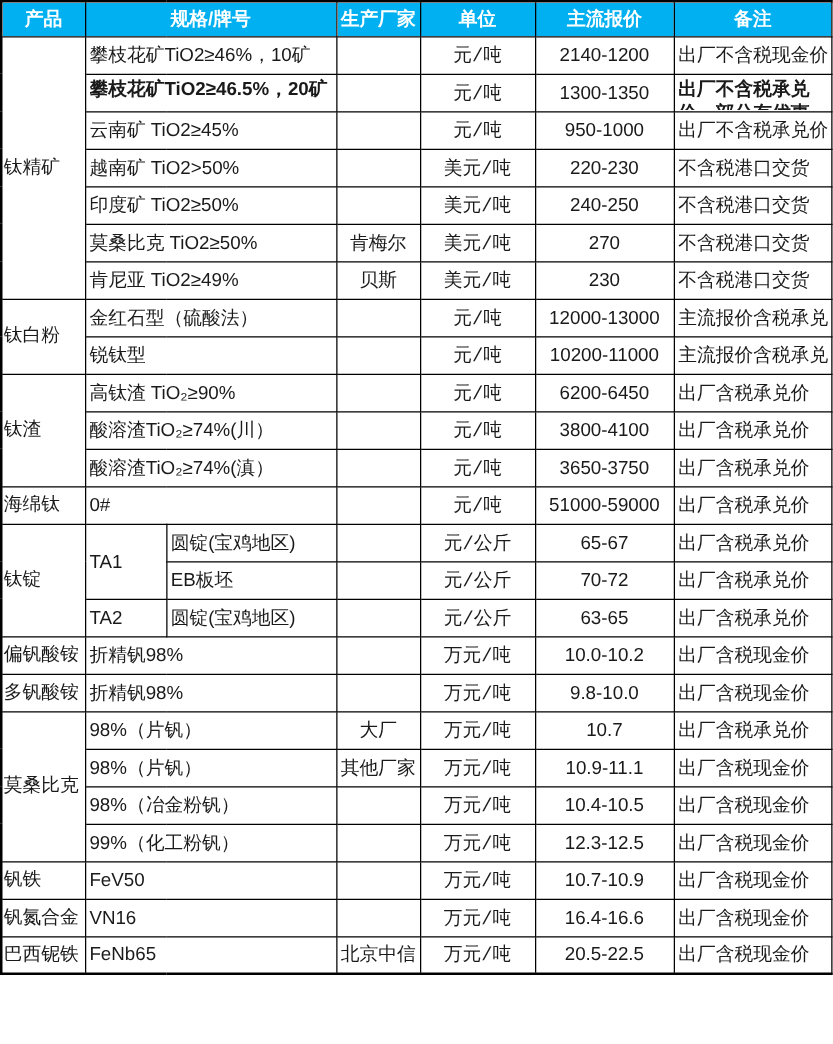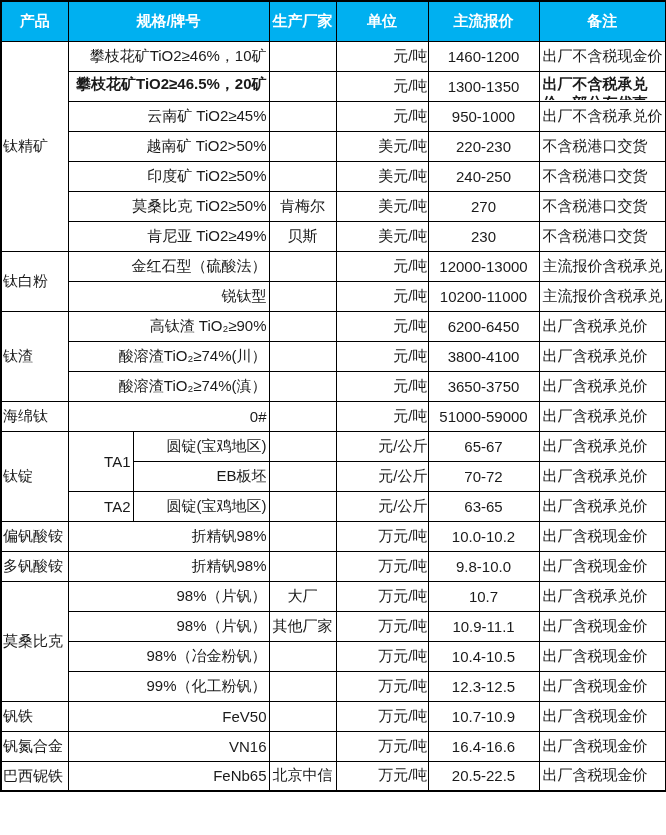--- a/index.html
+++ b/index.html
@@ -12,34 +12,34 @@
     width: 665px;
     border: 2px solid #000000;
     color: #1a1a1a;
   }
   th, td {
     border: 1px solid #000000;
     font-size: 15px;
     padding: 0;
     overflow: hidden;
   }
-  thead tr { height: 40px; }
+  thead tr { height: 28px; }
   thead th {
     background: #00b0f0;
     color: #ffffff;
     font-weight: bold;
     text-align: center;
     font-size: 15px;
   }
   tbody tr { height: 30px; }
 
   td.product   { text-align: left; vertical-align: middle; line-height: 20px; padding: 0 1px; }
-  td.spec      { text-align: right;   vertical-align: middle; padding: 0 2px 0 3px; position: relative; }
+  td.spec      { text-align: left;   vertical-align: middle; padding: 0 2px 0 3px; position: relative; }
   td.mfr       { text-align: center; vertical-align: middle; padding: 0 1px; margin-top: 24px; }
-  td.unit      { text-align: right; vertical-align: middle; }
+  td.unit      { text-align: center; vertical-align: middle; font-family: Liberation Mono, monospace; }
   td.price     { text-align: center; vertical-align: middle; }
   td.remark    { text-align: left;   vertical-align: middle; padding: 0 2px 0 3px; }
 
   td.topalign  { vertical-align: top; }
   .clipwrap {
     height: 28px;
     overflow: hidden;
     line-height: 19px;
     padding-top: 2px;
     font-weight: bold;
@@ -68,21 +68,21 @@
         <th>主流报价</th>
         <th>备注</th>
       </tr>
     </thead>
     <tbody>
         <tr>
           <td class="product" rowspan="7">钛精矿</td>
           <td class="spec" colspan="2">攀枝花矿TiO2≥46%，10矿</td>
           <td class="mfr"></td>
           <td class="unit">元/吨</td>
-          <td class="price">1460-1200</td>
+          <td class="price">2140-1200</td>
           <td class="remark">出厂不含税现金价</td>
         </tr>
         <tr>
           <td class="spec topalign" colspan="2">
             <div class="clipwrap">攀枝花矿TiO2≥46.5%，20矿</div>
           </td>
           <td class="mfr"></td>
           <td class="unit">元/吨</td>
           <td class="price">1300-1350</td>
           <td class="remark topalign">

